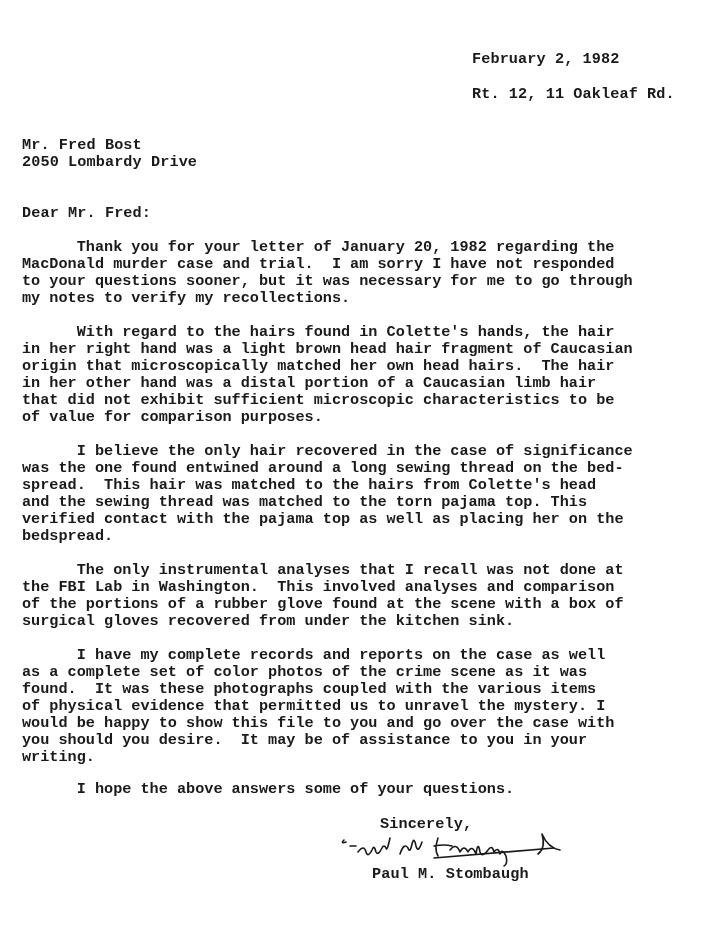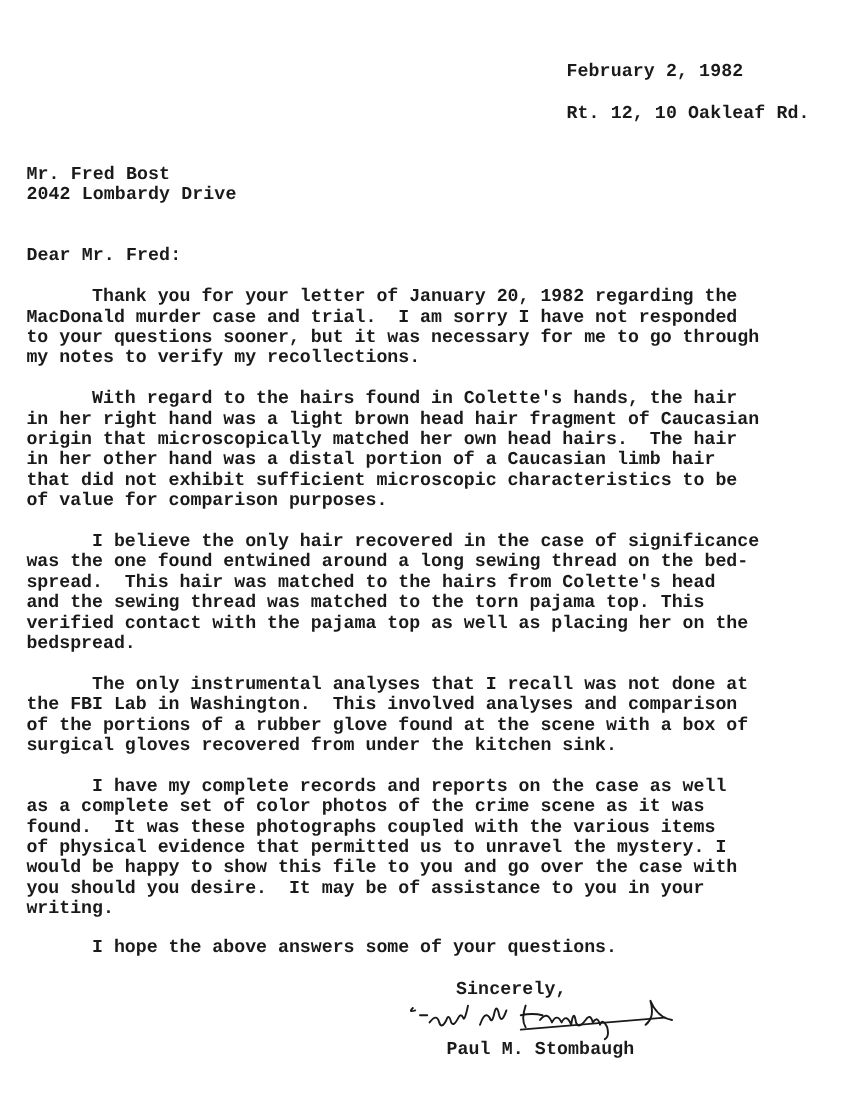--- a/index.html
+++ b/index.html
@@ -41,24 +41,24 @@
     width: 280px;
     height: 40px;
   }
 </style>
 </head>
 <body>
 
 <div class="page">
 
   <div class="line date">February 2, 1982</div>
-  <div class="line ret1">Rt. 12, 10 Oakleaf Rd.</div>
+  <div class="line ret1">Rt. 12, 11 Oakleaf Rd.</div>
 
   <div class="line rec" style="top:137px">Mr. Fred Bost</div>
-  <div class="line rec" style="top:154px">2042 Lombardy Drive</div>
+  <div class="line rec" style="top:154px">2050 Lombardy Drive</div>
 
   <div class="line rec" style="top:205px">Dear Mr. Fred:</div>
 
   <div class="para" style="top:239px">
     <span class="pl">      Thank you for your letter of January 20, 1982 regarding the</span>
     <span class="pl">MacDonald murder case and trial.  I am sorry I have not responded</span>
     <span class="pl">to your questions sooner, but it was necessary for me to go through</span>
     <span class="pl">my notes to verify my recollections.</span>
   </div>
 

